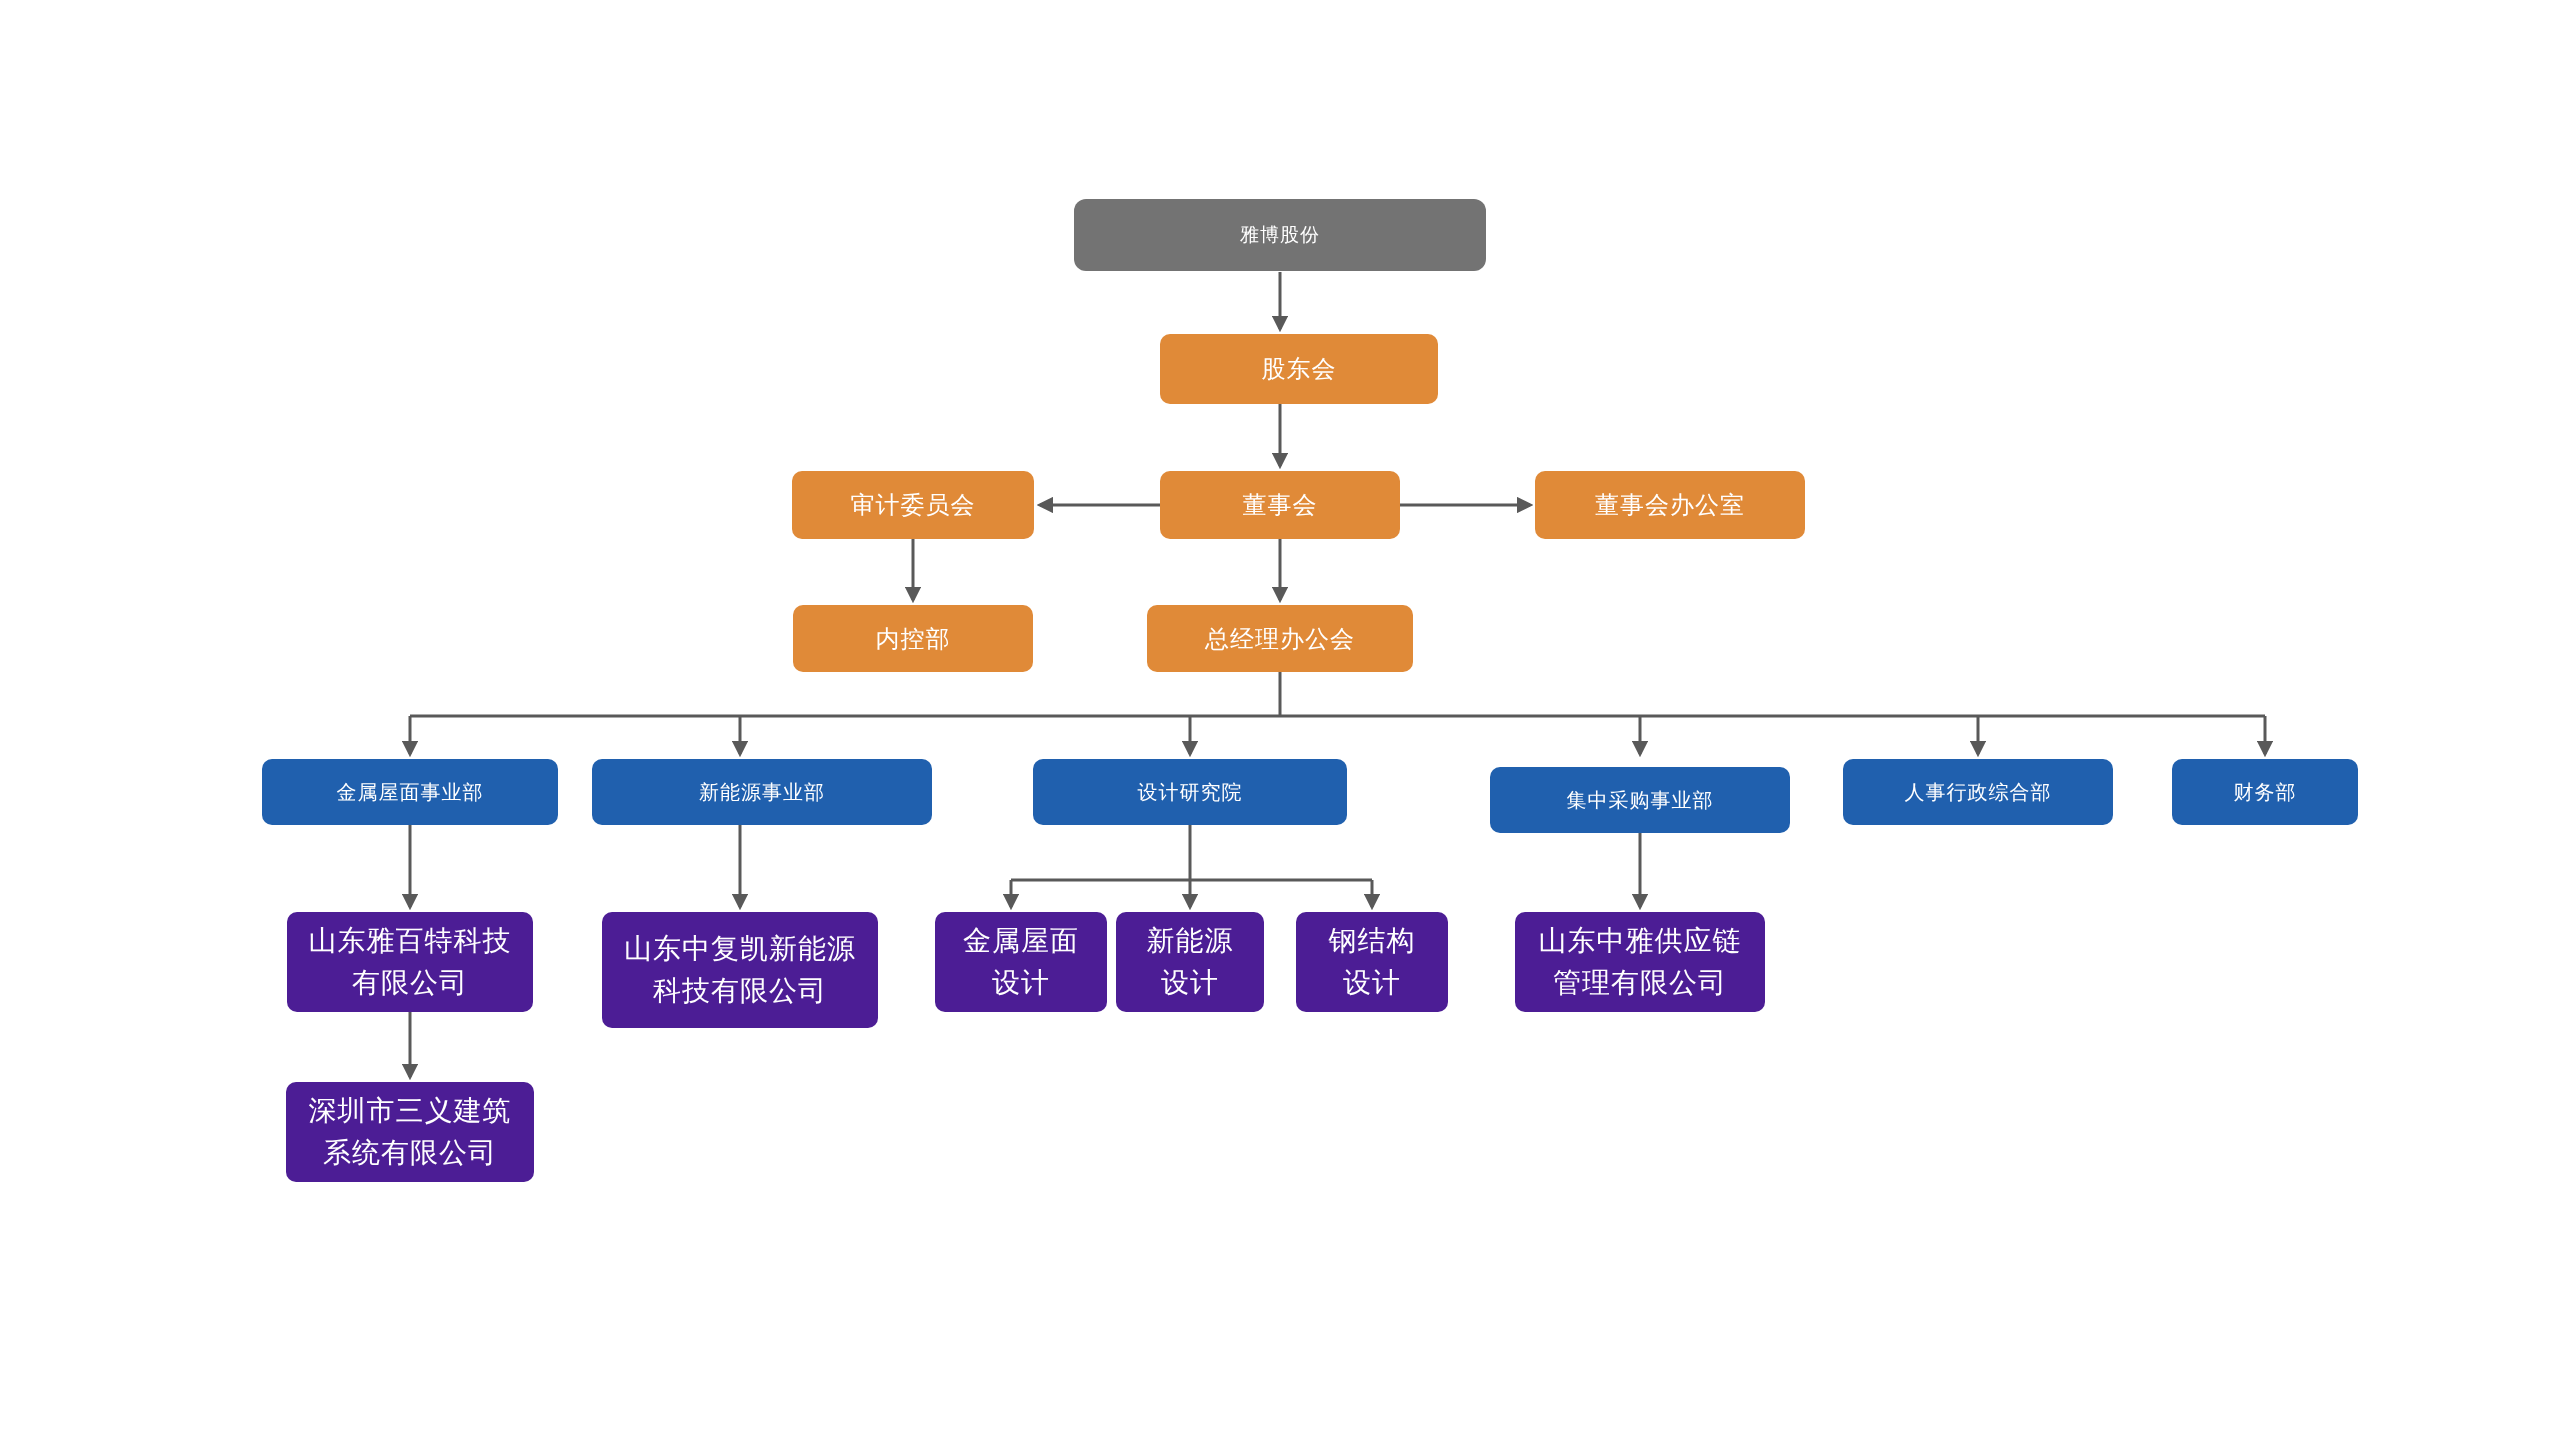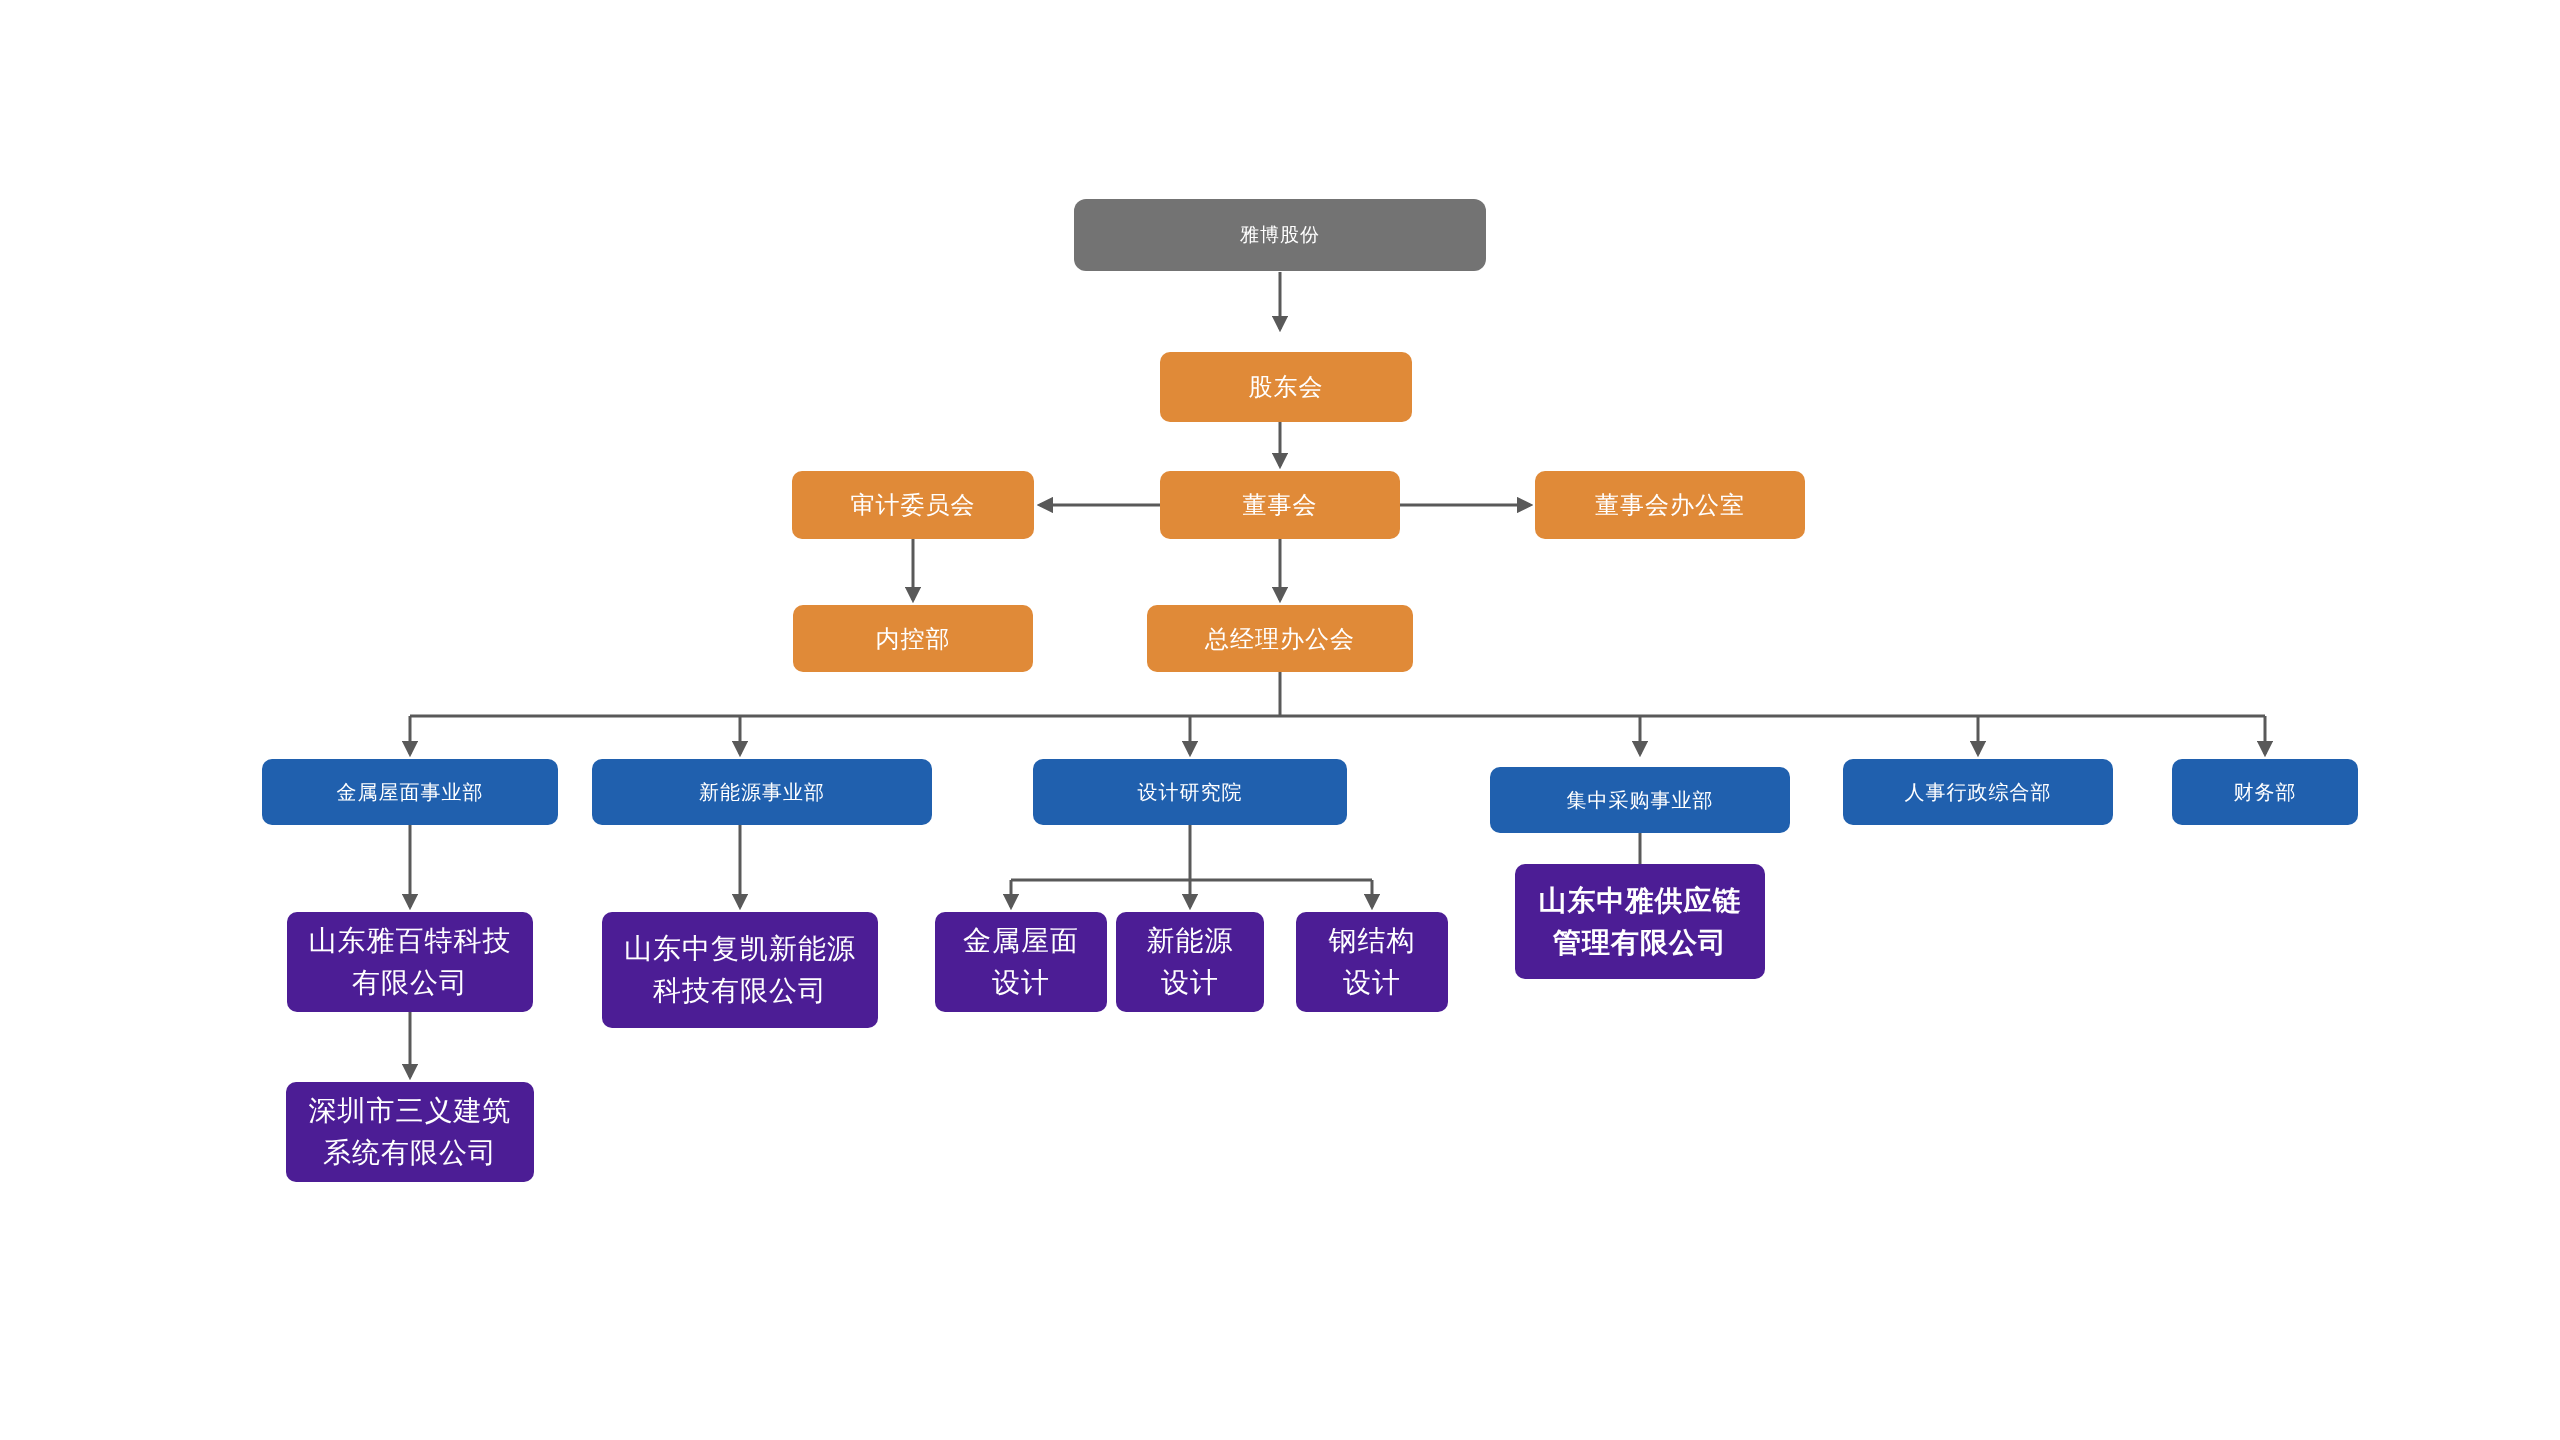--- a/index.html
+++ b/index.html
@@ -96,21 +96,21 @@
     <path d="M1011,880 H1372"></path>
     <line x1="1011" y1="880" x2="1011" y2="907" marker-end="url(#arrow)"></line>
     <line x1="1190" y1="880" x2="1190" y2="907" marker-end="url(#arrow)"></line>
     <line x1="1372" y1="880" x2="1372" y2="907" marker-end="url(#arrow)"></line>
 
     <line x1="410" y1="1012" x2="410" y2="1077" marker-end="url(#arrow)"></line>
   </svg>
 
   <div class="node root" style="left:1074px; top:199px; width:412px; height:72px;">雅博股份</div>
 
-  <div class="node governance" style="left:1160px; top:352px; width:252px; height:70px;">股东会</div>
+  <div class="node governance" style="left:1160px; top:334px; width:278px; height:70px;">股东会</div>
 
   <div class="node governance" style="left:792px; top:471px; width:242px; height:68px;">审计委员会</div>
   <div class="node governance" style="left:1160px; top:471px; width:240px; height:68px;">董事会</div>
   <div class="node governance" style="left:1535px; top:471px; width:270px; height:68px;">董事会办公室</div>
 
   <div class="node governance" style="left:793px; top:605px; width:240px; height:67px;">内控部</div>
   <div class="node governance" style="left:1147px; top:605px; width:266px; height:67px;">总经理办公会</div>
 
   <div class="node department" style="left:262px; top:759px; width:296px; height:66px;">金属屋面事业部</div>
   <div class="node department" style="left:592px; top:759px; width:340px; height:66px;">新能源事业部</div>
@@ -122,19 +122,19 @@
   <div class="node subsidiary" style="left:287px; top:912px; width:246px; height:100px;">山东雅百特科技
 有限公司</div>
   <div class="node subsidiary" style="left:602px; top:912px; width:276px; height:116px;">山东中复凯新能源
 科技有限公司</div>
   <div class="node subsidiary" style="left:935px; top:912px; width:172px; height:100px;">金属屋面
 设计</div>
   <div class="node subsidiary" style="left:1116px; top:912px; width:148px; height:100px;">新能源
 设计</div>
   <div class="node subsidiary" style="left:1296px; top:912px; width:152px; height:100px;">钢结构
 设计</div>
-  <div class="node subsidiary" style="left:1515px; top:864px; width:250px; height:115px;font-weight:bold;">山东中雅供应链
+  <div class="node subsidiary" style="left:1515px; top:912px; width:250px; height:100px;">山东中雅供应链
 管理有限公司</div>
 
   <div class="node subsidiary" style="left:286px; top:1082px; width:248px; height:100px;">深圳市三义建筑
 系统有限公司</div>
 
 </div>
 
 </body></html>

